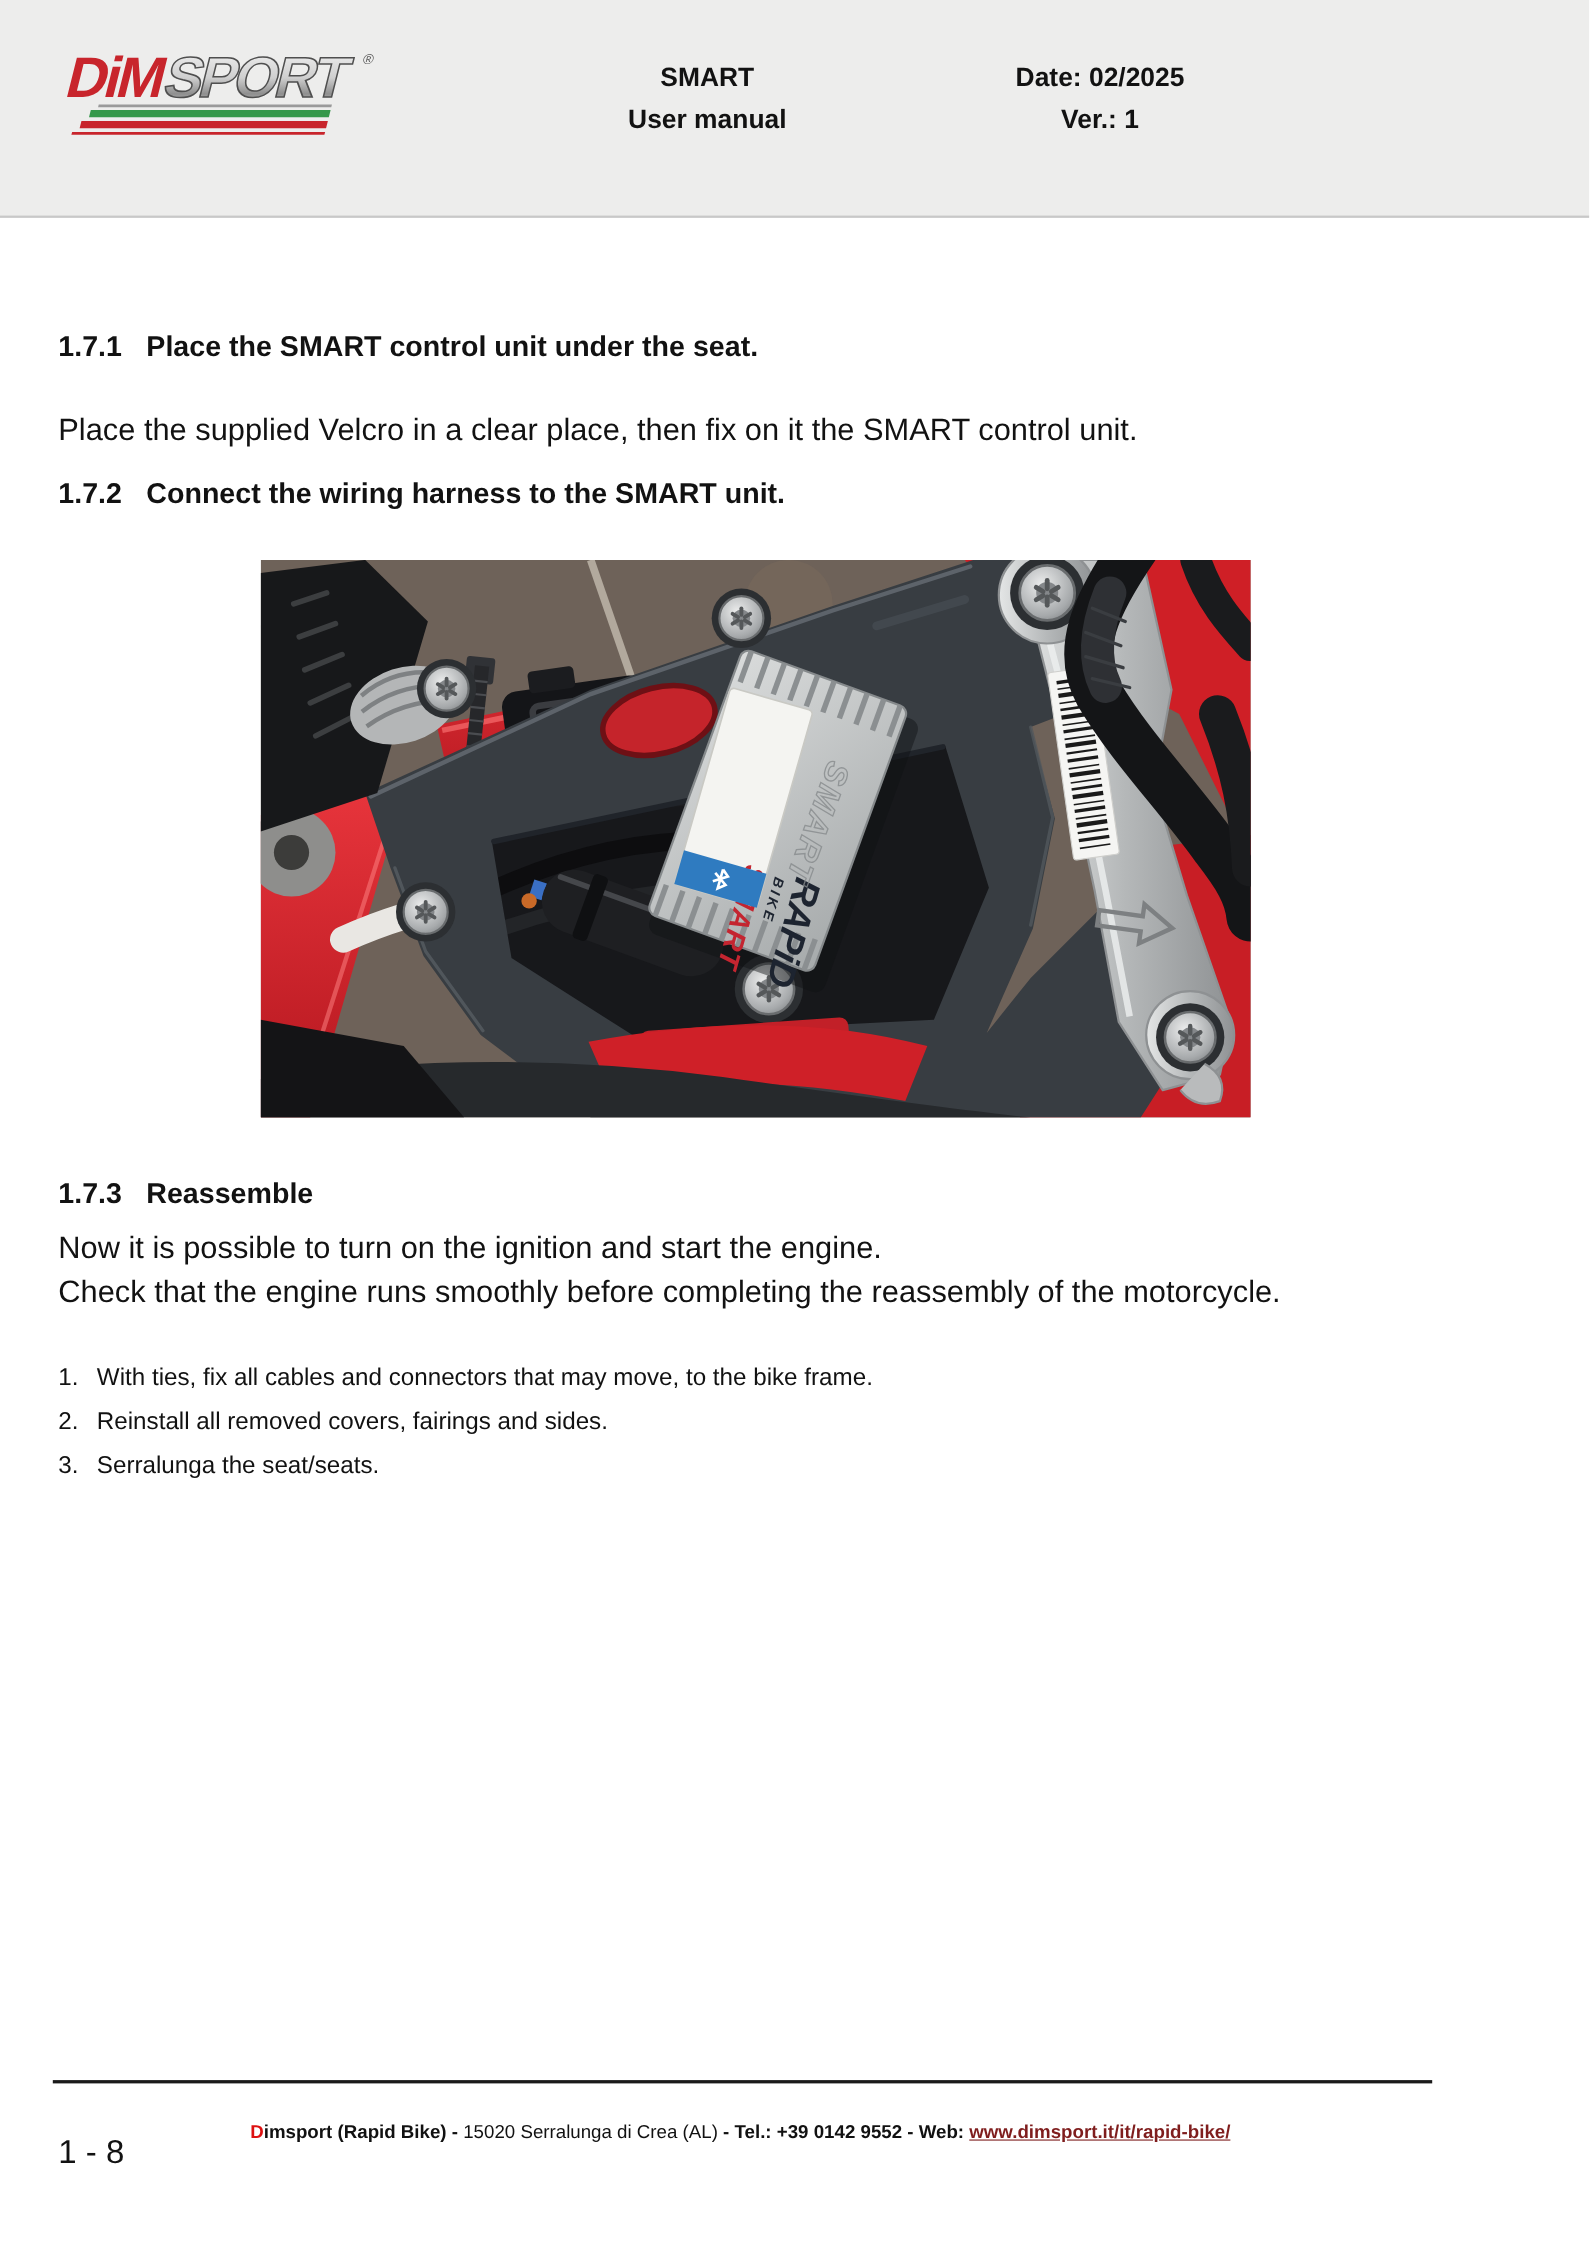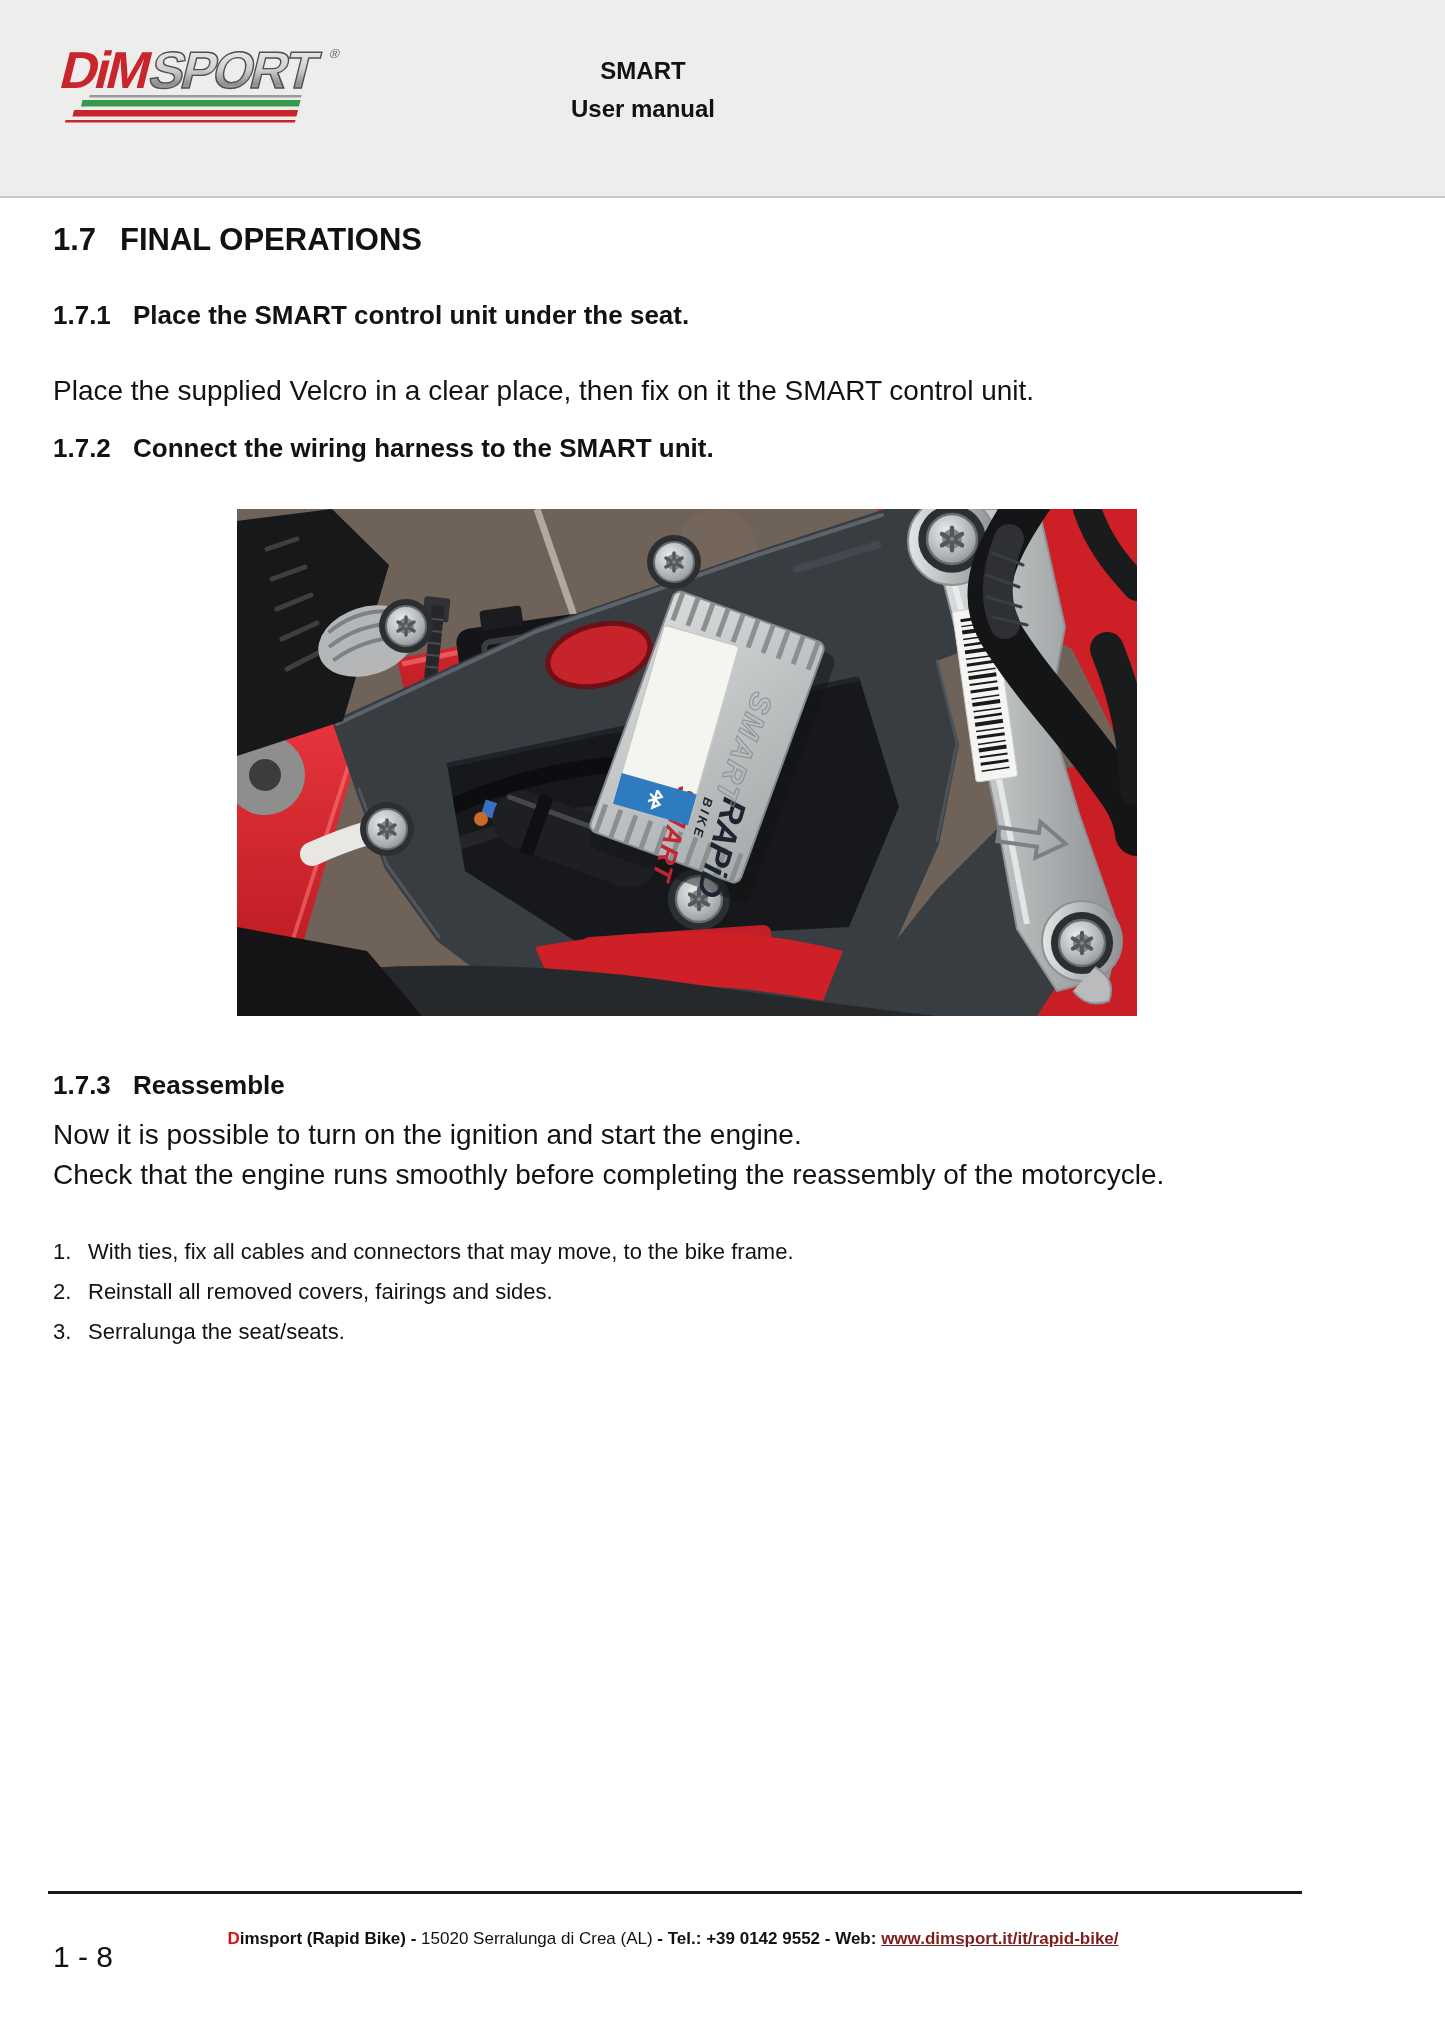--- a/index.html
+++ b/index.html
@@ -55,25 +55,26 @@
           <rect x="42" y="58" width="218" height="6.5" fill="#35984a"></rect>
           <rect x="36" y="68" width="224" height="6.5" fill="#c8252c"></rect>
           <rect x="30" y="78" width="230" height="2.6" fill="#c8252c"></rect>
         </g>
       </g>
     </svg>
     <div class="hdr-center">
       <div>SMART</div>
       <div>User manual</div>
     </div>
-  </div>
-
-  <div class="h1">
-    <span class="num">1.7</span><span>FINAL OPERATIONS</span>
-  </div>
+    <div class="hdr-right">
+      <div>Date: 02/2025</div>
+      <div>Ver.: 1</div>
+    </div>
+  </div>
+
 
   <div class="h2" style="top:300px;">
     <span class="num">1.7.1</span><span>Place the SMART control unit under the seat.</span>
   </div>
 
   <p class="body-text" style="top:343px;">Place the supplied Velcro in a clear place, then fix on it the SMART control unit.</p>
 
   <div class="h2" style="top:433px;">
     <span class="num">1.7.2</span><span>Connect the wiring harness to the SMART unit.</span>
   </div>

